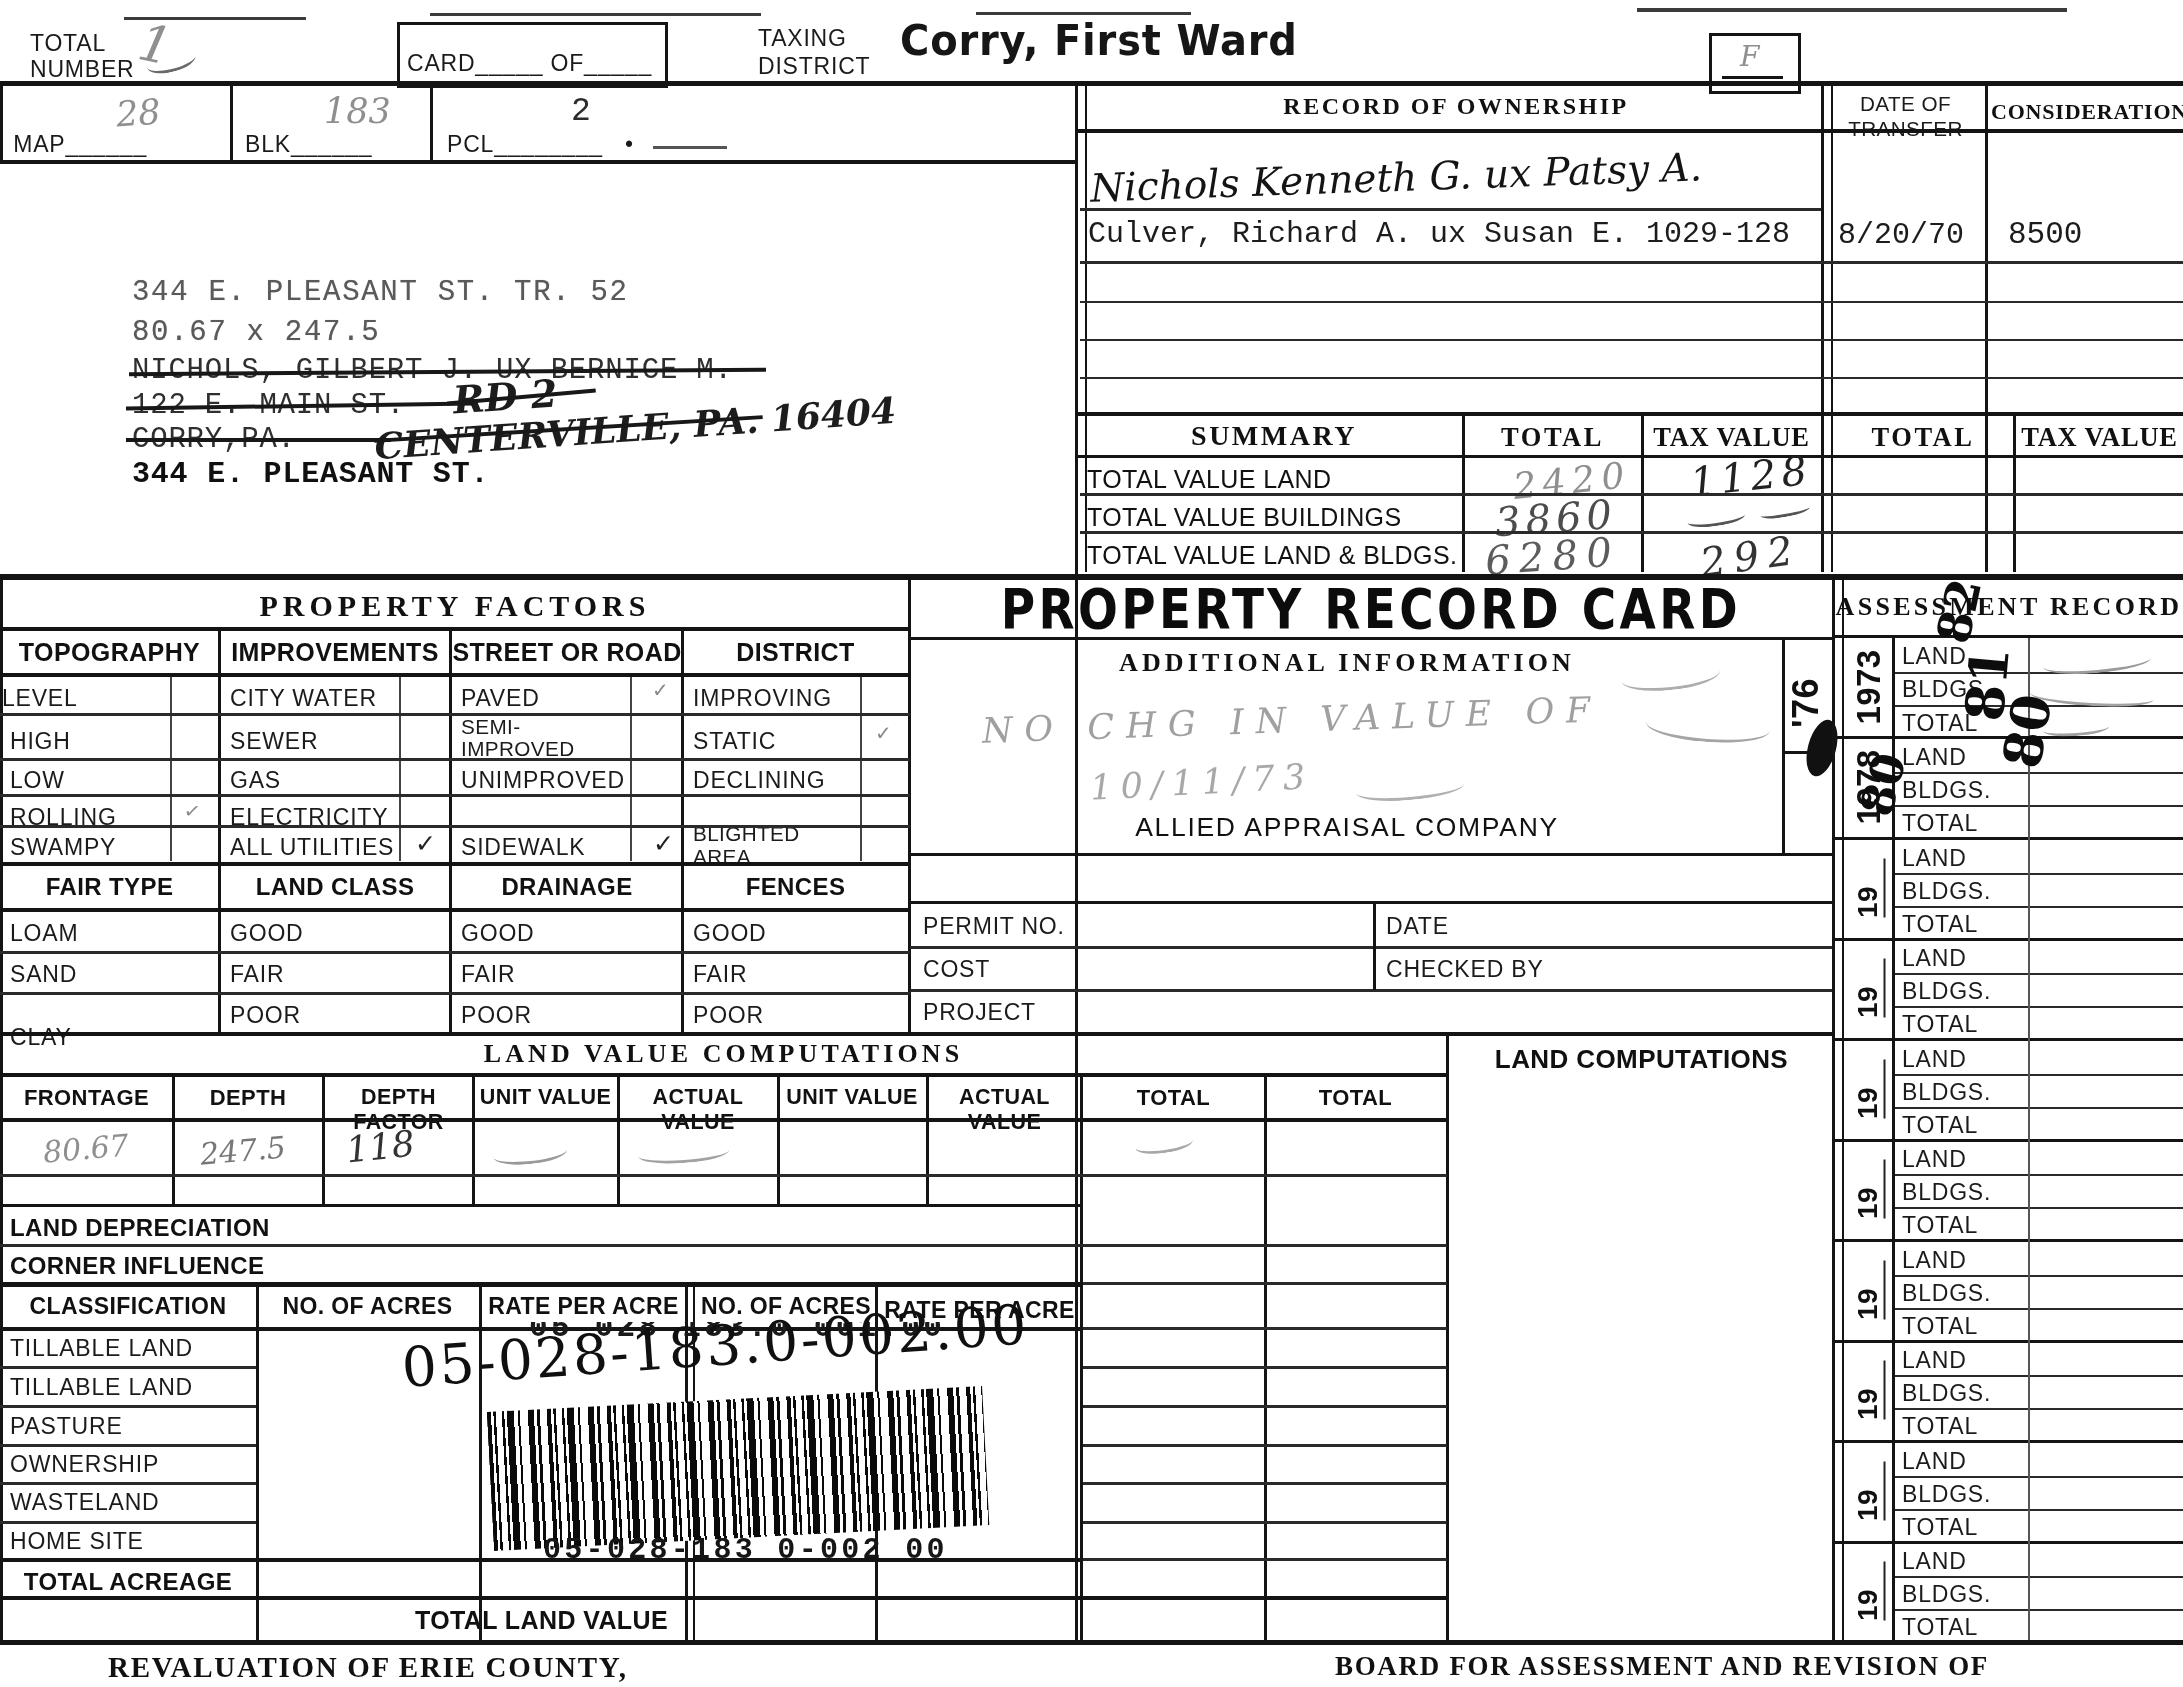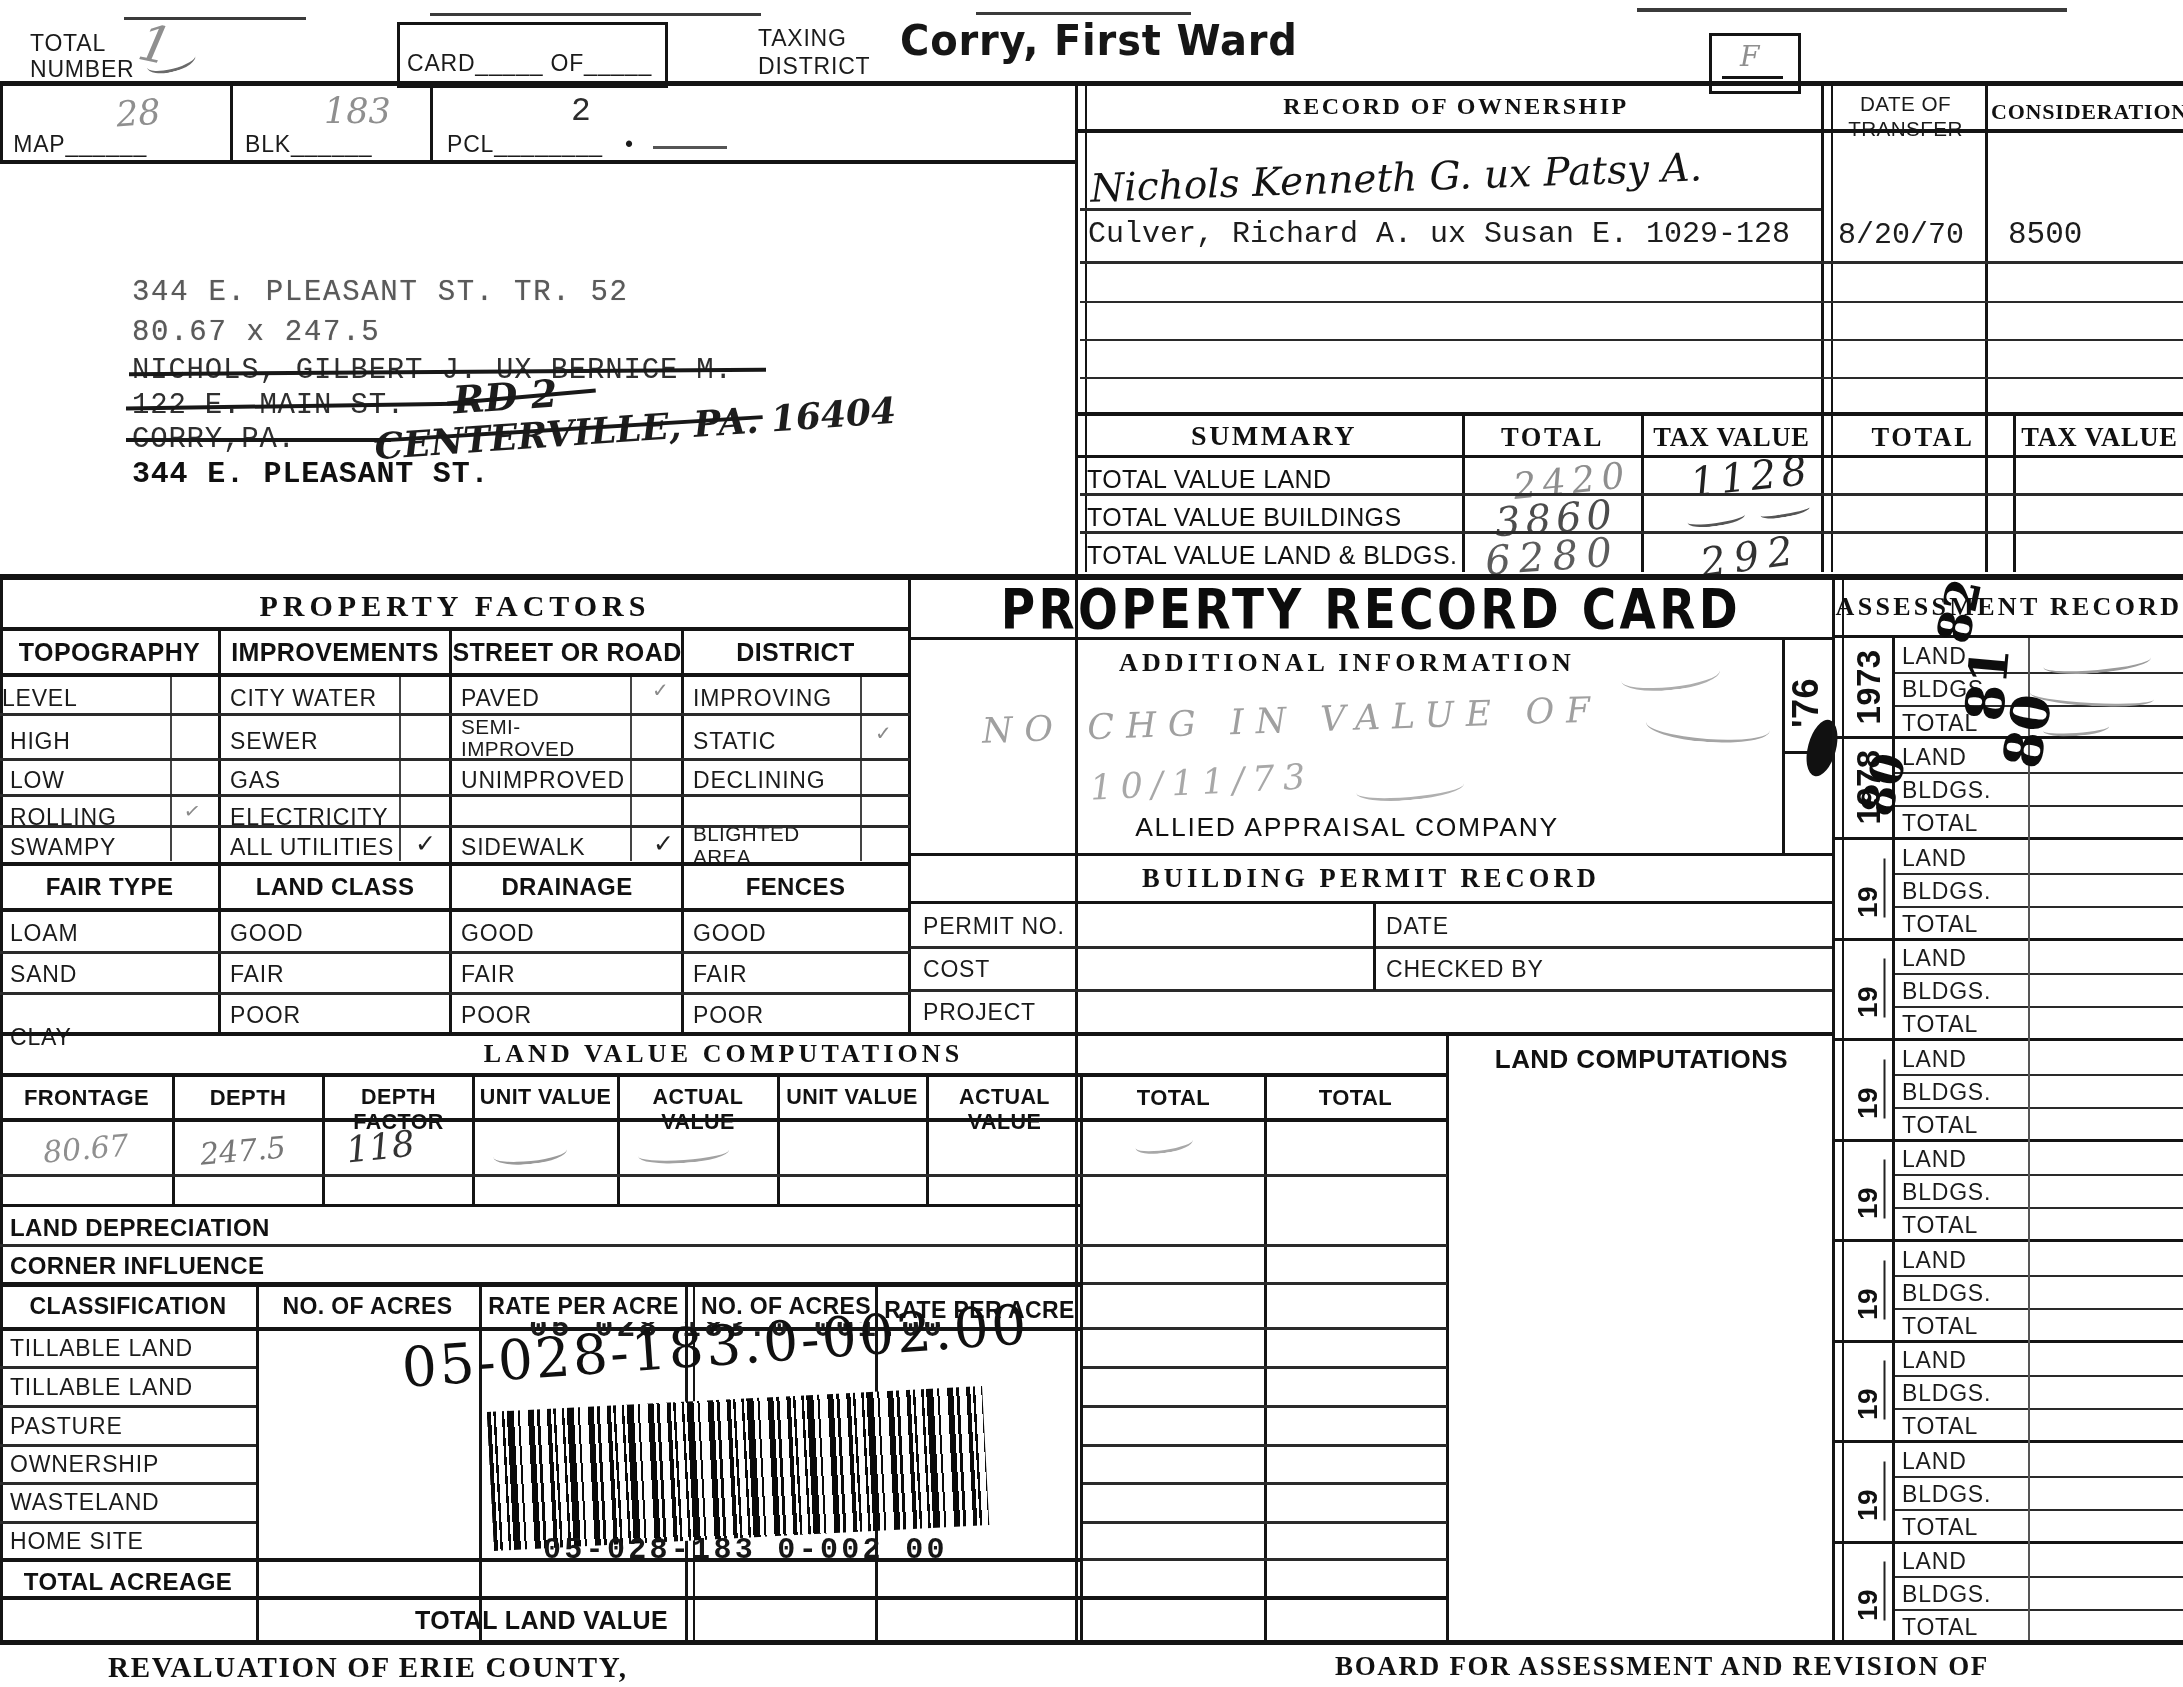--- a/index.html
+++ b/index.html
@@ -224,21 +224,20 @@
   <div class="abs gothic" style="left:910px;top:812px;width:874px;text-align:center;font-size:26.5px;font-weight:500;letter-spacing:1.7px;">ALLIED APPRAISAL COMPANY</div>
 
   <div class="vl" style="left:1782px;top:640px;width:2.5px;height:216px;"></div>
   <div class="abs center" style="left:1760px;top:678px;width:91px;height:50px;transform:rotate(-90deg);">
     <span class="gothic" style="font-size:36px;">'76</span>
     </div>
   <div class="hl" style="left:1782px;top:751px;width:51px;height:2.5px;"></div>
   <div class="blob" style="left:1808px;top:719px;width:28px;height:58px;transform:rotate(15deg);"></div>
 
   <div class="hl" style="left:910px;top:853px;width:924px;height:3.3px;"></div>
-  <div class="abs serifhead" style="left:910px;top:863px;width:922px;text-align:center;font-size:26.5px;letter-spacing:4.1px;">BUILDING PERMIT RECORD</div>
   <div class="hl" style="left:910px;top:901px;width:924px;height:3.3px;"></div>
   <div class="abs lbl" style="left:923px;top:913px;">PERMIT NO.</div>
   <div class="abs lbl" style="left:1386px;top:913px;">DATE</div>
   <div class="hl soft" style="left:910px;top:946px;width:924px;height:2.5px;"></div>
   <div class="abs lbl" style="left:923px;top:956px;">COST</div>
   <div class="abs lbl" style="left:1386px;top:956px;">CHECKED BY</div>
   <div class="hl soft" style="left:910px;top:989px;width:924px;height:2.5px;"></div>
   <div class="abs lbl" style="left:923px;top:999px;">PROJECT</div>
   <div class="vl" style="left:1373px;top:903px;width:2.5px;height:87px;"></div>
 

